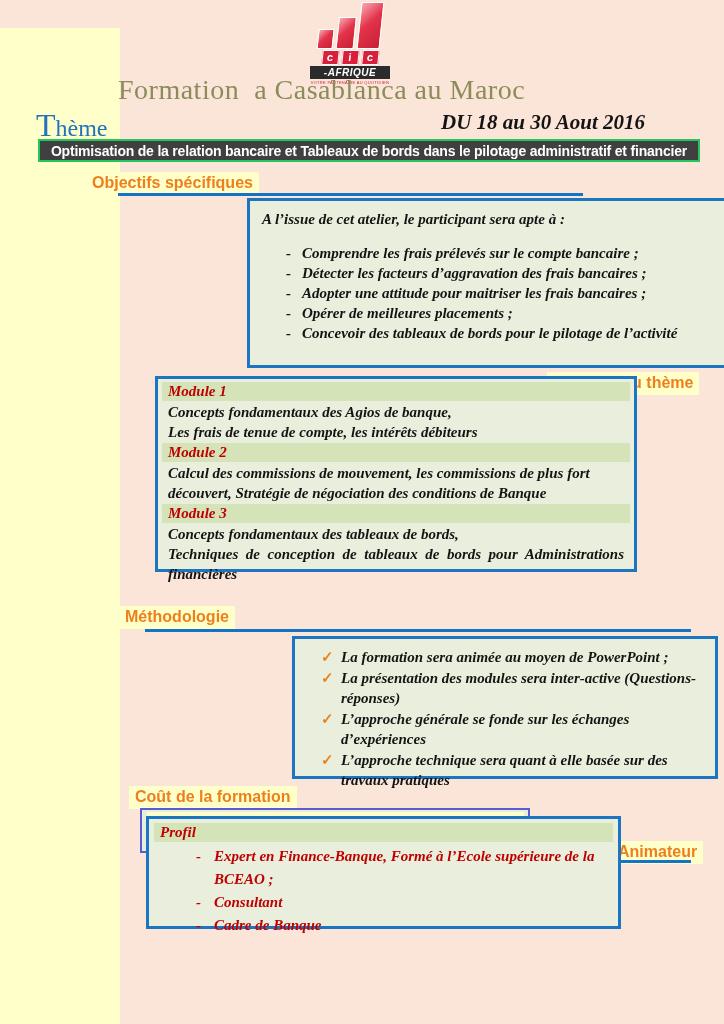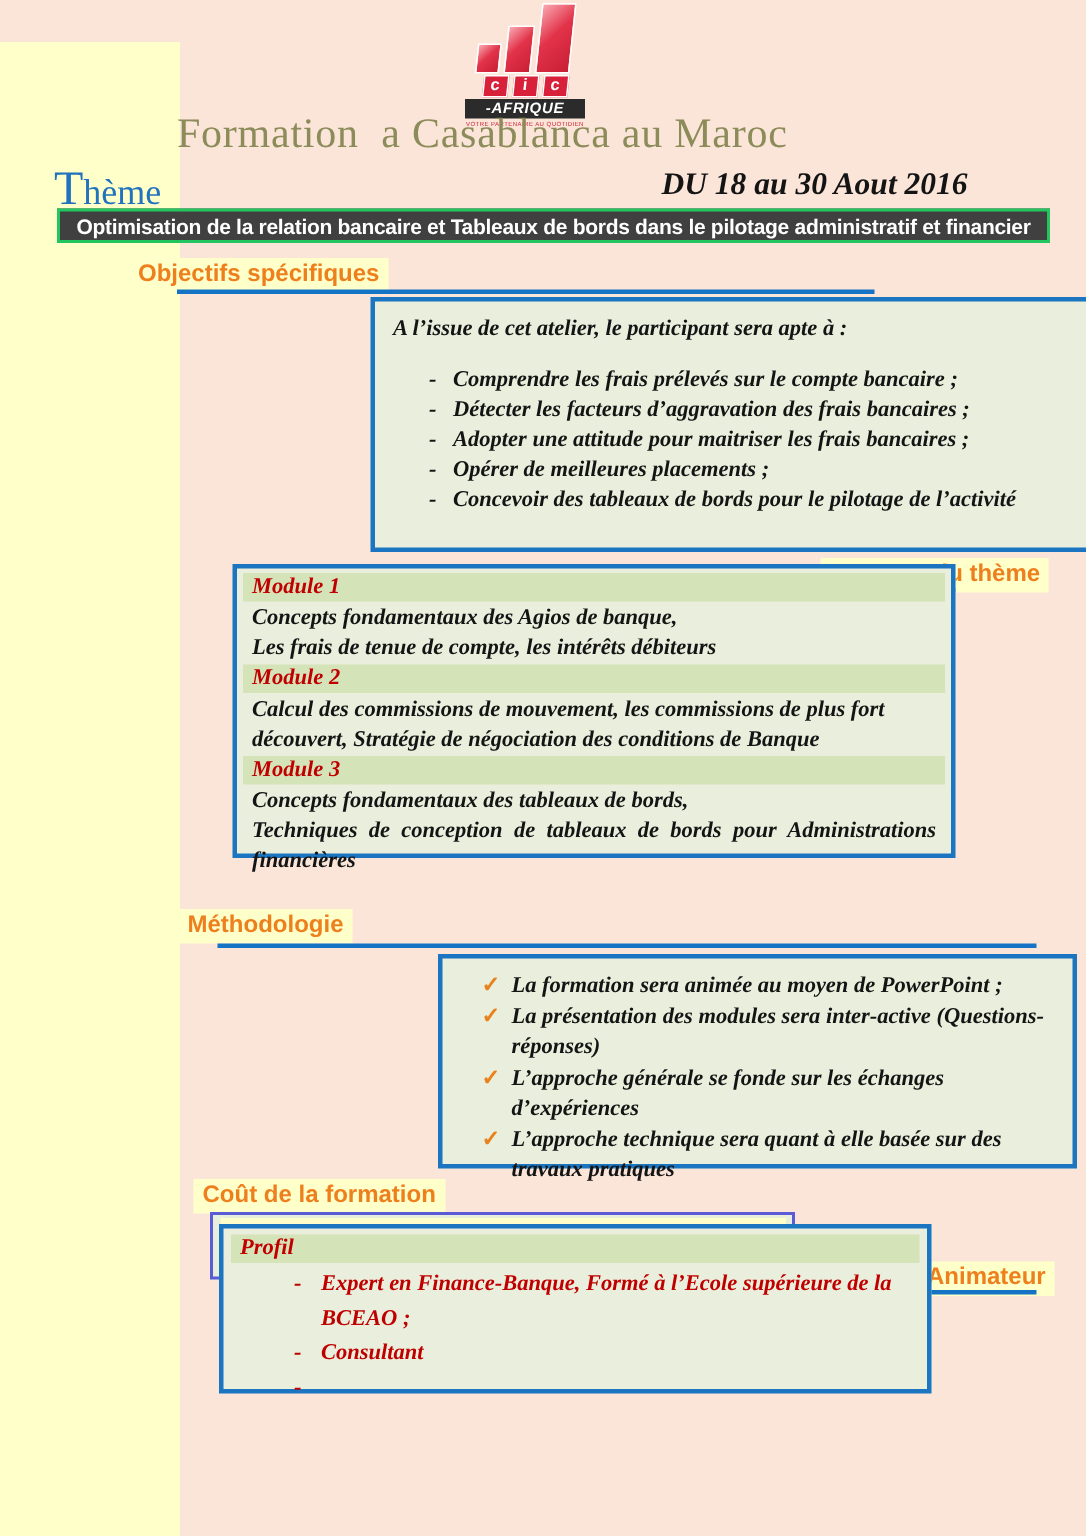--- a/index.html
+++ b/index.html
@@ -174,15 +174,16 @@
     <div class="prow">
       <span class="dash">-</span>
       <span class="dtext">Expert en Finance-Banque, Formé à l’Ecole supérieure de la BCEAO ;</span>
     </div>
     <div class="prow">
       <span class="dash">-</span>
       <span class="dtext">Consultant</span>
     </div>
     <div class="prow">
       <span class="dash">-</span>
+      <span class="dtext">Cadre de Banque</span>
     </div>
   </div>
 </div>
 
 </body></html>

